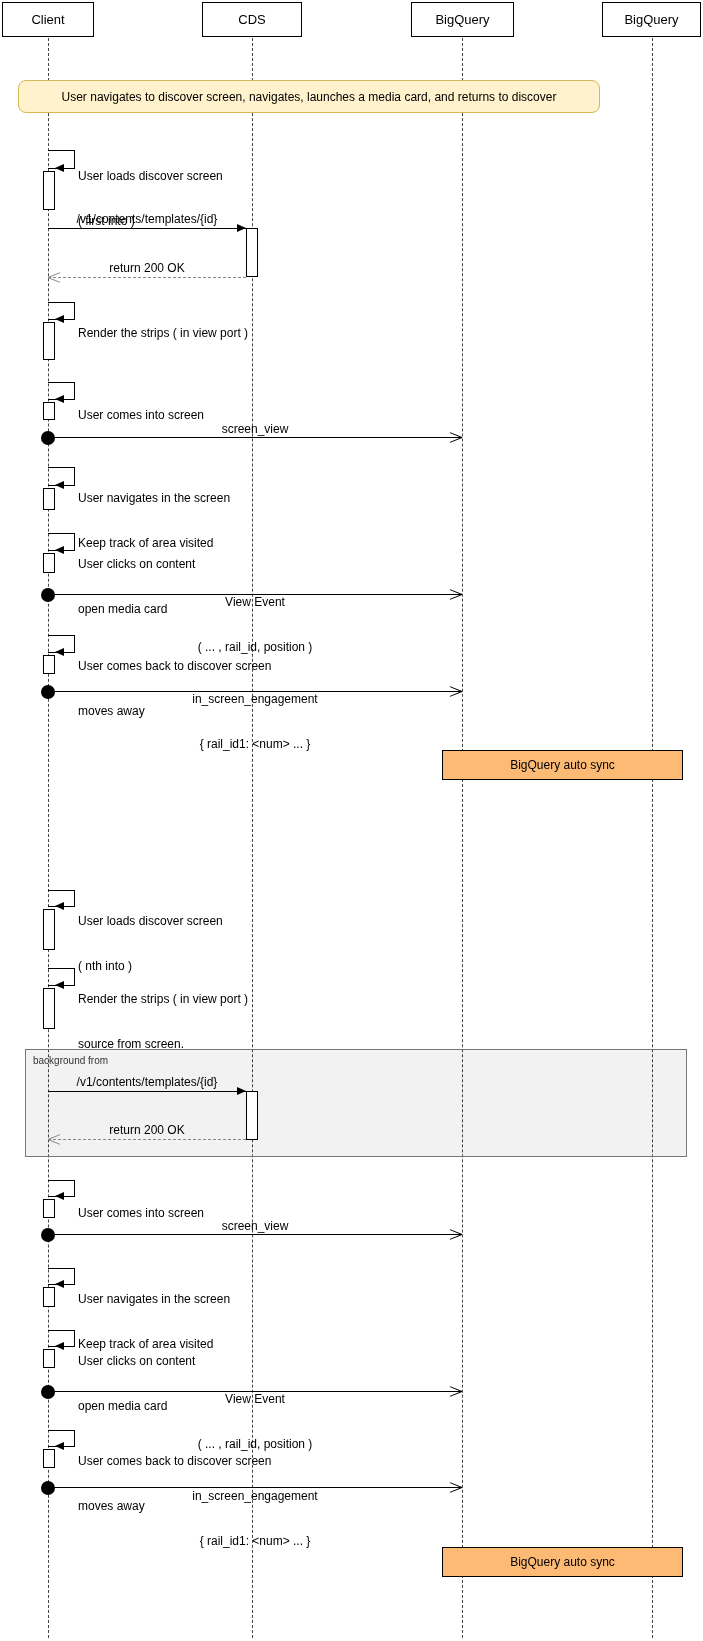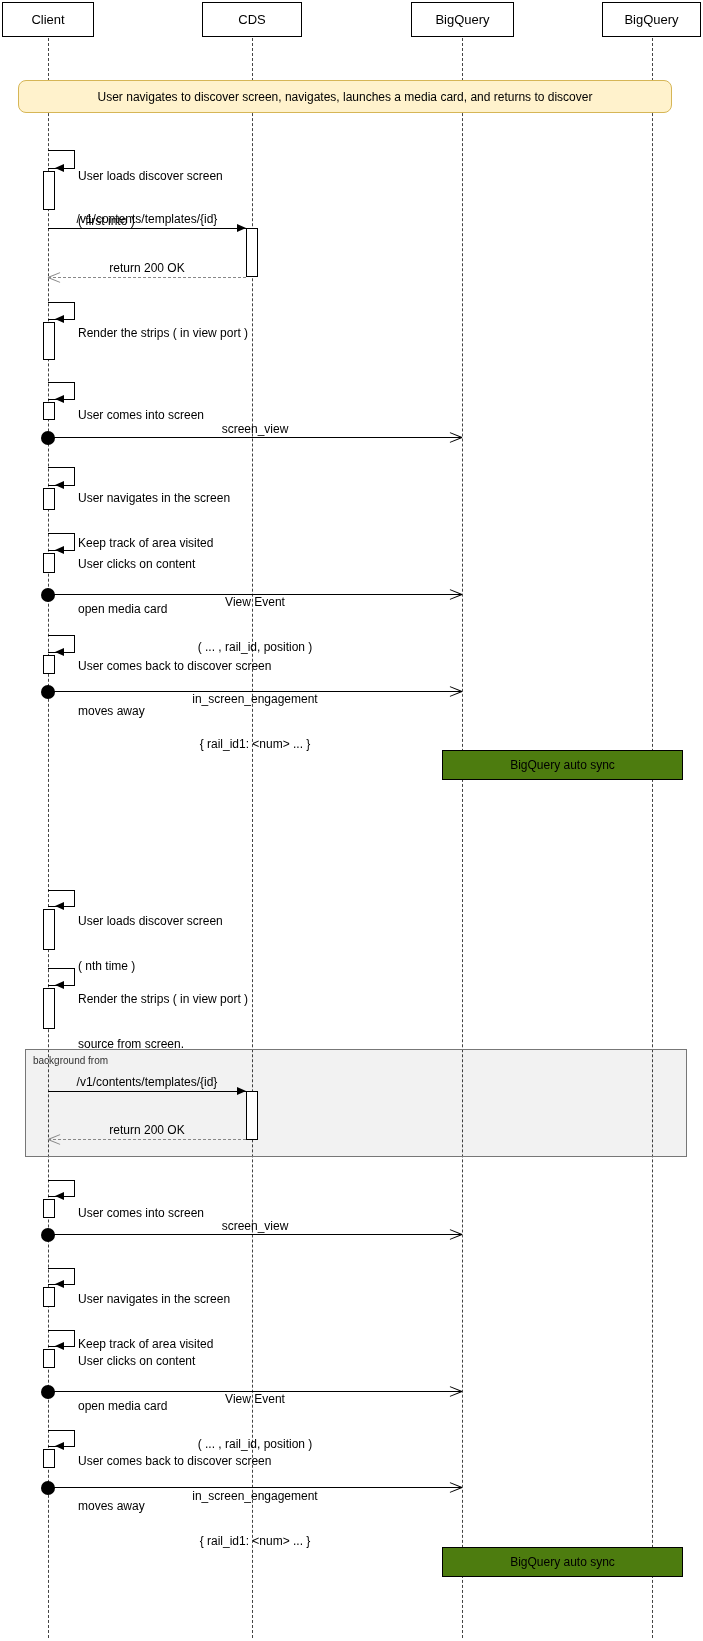--- a/index.html
+++ b/index.html
@@ -29,42 +29,42 @@
   .oarr::before, .oarr::after { content: ""; position: absolute; width: 13px; height: 1px; background: #000; }
   .oarr.r::before { right: 0; top: 6px; transform-origin: 100% 50%; transform: rotate(-22deg); }
   .oarr.r::after  { right: 0; top: 6px; transform-origin: 100% 50%; transform: rotate(22deg); }
   .oarr.l::before { left: 0;  top: 6px; transform-origin: 0 50%;   transform: rotate(-22deg); }
   .oarr.l::after  { left: 0;  top: 6px; transform-origin: 0 50%;   transform: rotate(22deg); }
   .oarr.g::before, .oarr.g::after { background: #888; }
   .lbl { position: absolute; font-size: 12px; line-height: 15px; z-index: 5; white-space: pre; }
   .lbl.c { text-align: center; }
   .dot { position: absolute; width: 14px; height: 14px; border-radius: 50%; background: #000; z-index: 5; }
   .note {
-    position: absolute; border: 1px solid #000; background: #4d7c0f; display: flex;
+    position: absolute; border: 1px solid #000; background: #fdba74; display: flex;
     align-items: center; justify-content: center; font-size: 12px; z-index: 6;
   }
   .frame { position: absolute; background: rgba(0,0,0,0.05); border: 1px solid #777; z-index: 2; }
   .frame-label { position: absolute; font-size: 10px; color: #333; z-index: 4; }
 </style>
 </head>
 <body>
 
 <div id="stage">
 
   <div class="lifeline" style="left:48px"></div>
   <div class="lifeline" style="left:252px"></div>
   <div class="lifeline" style="left:462px"></div>
   <div class="lifeline" style="left:652px"></div>
 
   <div class="participant" style="left:2px;width:92px">Client</div>
   <div class="participant" style="left:202px;width:100px">CDS</div>
   <div class="participant" style="left:411px;width:103px">BigQuery</div>
   <div class="participant" style="left:602px;width:99px">BigQuery</div>
 
-  <div class="banner" style="left:18px;top:80px;width:654px;height:33px">User navigates to discover screen, navigates, launches a media card, and returns to discover</div>
+  <div class="banner" style="left:18px;top:80px;width:582px;height:33px">User navigates to discover screen, navigates, launches a media card, and returns to discover</div>
 
   <div class="lbl" style="left:78px;top:139px">
     <div>User loads discover screen</div>
     <div>( first into )</div>
   </div>
   <div class="loop" style="left:48px;top:150px;height:19px"></div>
   <div class="farr l" style="left:55px;top:164px"></div>
   <div class="act" style="left:43px;top:171px;height:39px"></div>
 
   <div class="lbl c" style="left:48px;top:212px;width:198px">/v1/contents/templates/{id}</div>
@@ -133,21 +133,21 @@
   </div>
   <div class="dot" style="left:41px;top:685px"></div>
   <div class="mline" style="left:48px;top:691px;width:414px"></div>
   <div class="oarr r" style="left:449px;top:685px"></div>
 
   <div class="note" style="left:442px;top:750px;width:241px;height:30px">BigQuery auto sync</div>
 
 
   <div class="lbl" style="left:78px;top:884px">
     <div>User loads discover screen</div>
-    <div>( nth time )</div>
+    <div>( nth into )</div>
   </div>
   <div class="loop" style="left:48px;top:890px;height:17px"></div>
   <div class="farr l" style="left:55px;top:902px"></div>
   <div class="act" style="left:43px;top:909px;height:41px"></div>
 
   <div class="lbl" style="left:78px;top:962px">
     <div>Render the strips ( in view port )</div>
     <div>source from screen.</div>
   </div>
   <div class="loop" style="left:48px;top:968px;height:18px"></div>

